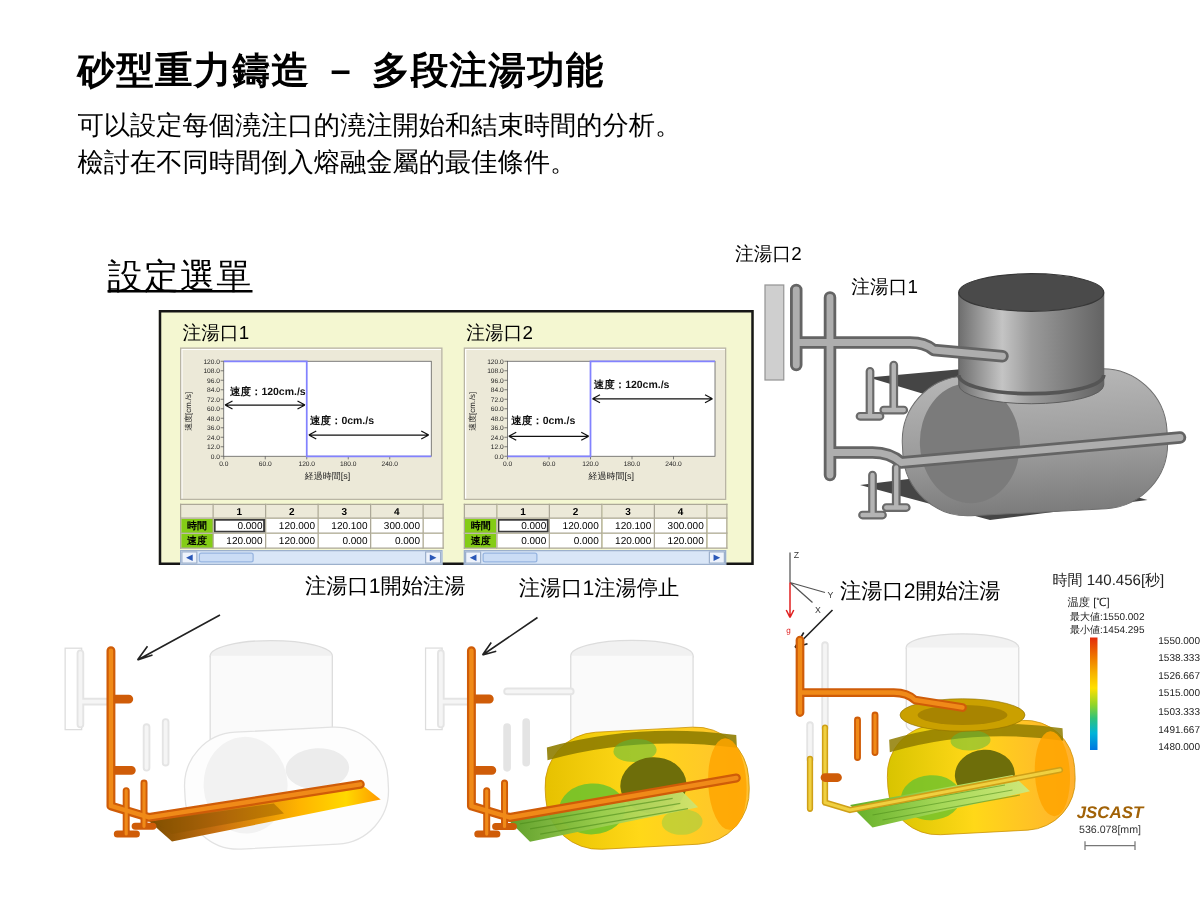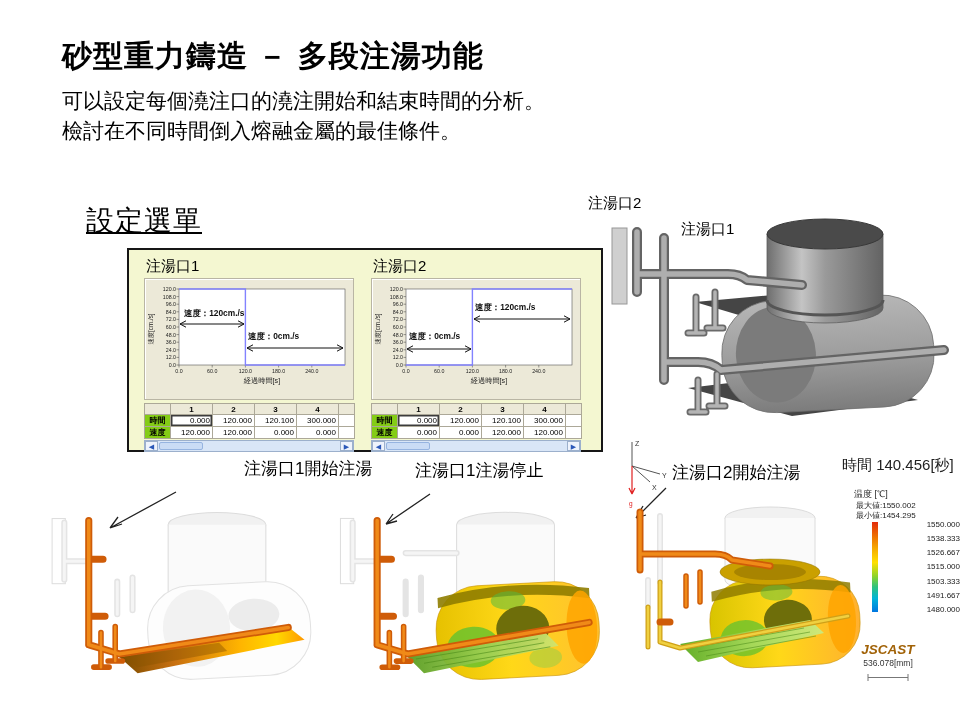--- a/index.html
+++ b/index.html
@@ -61,22 +61,22 @@
   .pod{stroke:#cf5c08;stroke-width:7;fill:none;stroke-linecap:round;stroke-linejoin:round;}
   .pol{stroke:#f08a18;stroke-width:3.5;fill:none;stroke-linecap:round;stroke-linejoin:round;}
   .pods{stroke:#cf5c08;stroke-width:5.5;fill:none;stroke-linecap:round;}
   .pols{stroke:#f08a18;stroke-width:2.5;fill:none;stroke-linecap:round;}
   .pyd{stroke:#cfa018;stroke-width:5;fill:none;stroke-linecap:round;stroke-linejoin:round;}
   .pyl{stroke:#f0d040;stroke-width:2.5;fill:none;stroke-linecap:round;stroke-linejoin:round;}
   .stagearrow{stroke:#222;stroke-width:1.3;fill:none;}
 
   
   .legend{left:842px;top:456px;width:118px;color:#222;}
-  .lg-time{font-size:15px;}
-  .lg-unit{margin:13px 0 0 12px;font-size:9px;}
+  .lg-time{font-size:12px;}
+  .lg-unit{margin:3px 0 0 12px;font-size:9px;}
   .lg-max,.lg-min{margin-left:14px;font-size:8px;line-height:9.5px;}
   .lg-scale{display:flex;margin:2px 0 0 30px;gap:46px;}
   .lg-bar{width:13px;height:90px;
     background:linear-gradient(to bottom,#e32c0c 0%,#ef7a00 18%,#f7b400 32%,#ffe000 45%,
                #8fd42a 60%,#2fc27c 72%,#00b4d8 85%,#0076e0 100%);}
   .lg-ticks{display:flex;flex-direction:column;justify-content:space-between;
             margin-left:3px;font-size:8px;height:94px;margin-top:-2px;}
 
   
   .brand{left:856px;top:642px;width:64px;text-align:center;}

